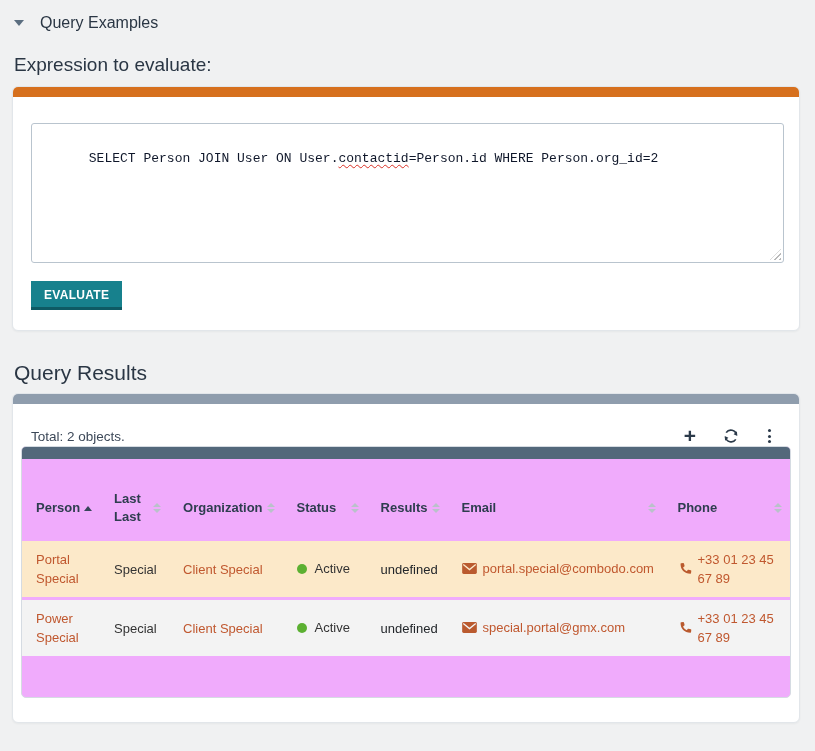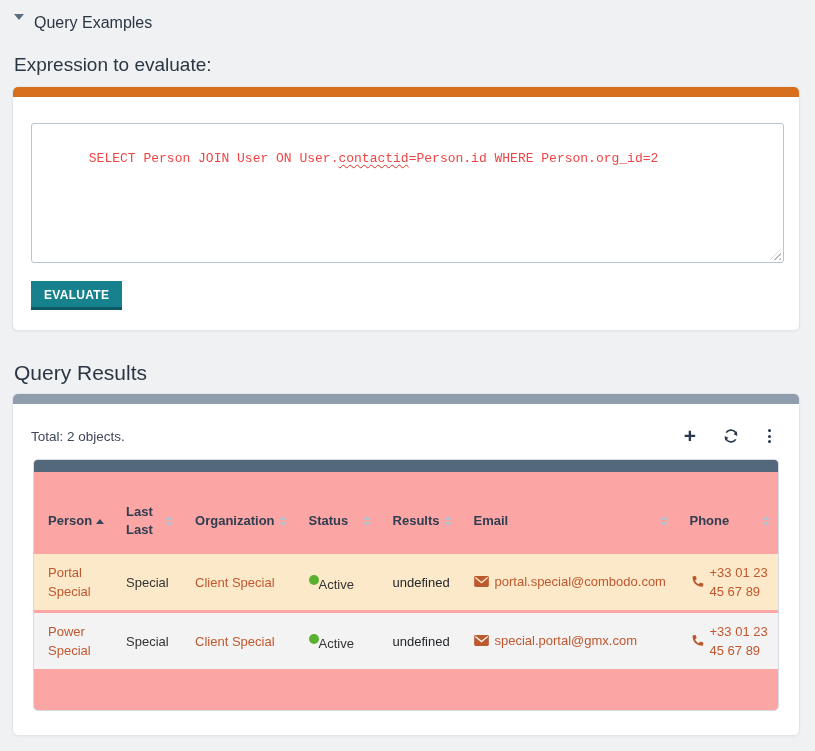--- a/index.html
+++ b/index.html
@@ -8,21 +8,21 @@
     width: 815px; height: 751px;
     background: #f0f1f2;
     font-family: "Liberation Sans", "DejaVu Sans", sans-serif;
     color: #2a3644;
     padding: 8px 15px 0 12px;
     overflow: hidden;
   }
 
   
   .collapser {
-    display: flex; gap: 10px;
+    display: flex; align-items: center; gap: 16px;
     padding: 6px 0 4px 2px; cursor: pointer;
   }
   .collapser .tri-open {
     width: 0; height: 0;
     border-left: 5px solid transparent;
     border-right: 5px solid transparent;
     border-top: 6px solid #5b6e80;
   }
   .collapser .label { font-size: 16px; color: #2a3644; }
 
@@ -49,21 +49,21 @@
   
   .panel-expr-body { padding: 26px 16px 20px 18px; }
   .fake-textarea {
     position: relative;
     width: 753px; height: 140px;
     border: 1px solid #b9c4ce;
     border-radius: 3px;
     background: #fff;
     padding: 9px 10px;
     font-family: "Liberation Mono", "DejaVu Sans Mono", monospace;
-    font-size: 13px; line-height: 17px; color: #ef4444;
+    font-size: 13px; line-height: 17px; color: #0f172a;
     white-space: pre-wrap;
   }
   .fake-textarea .misspelled {
     text-decoration: underline;
     text-decoration-style: wavy;
     text-decoration-color: #d93025;
     text-decoration-thickness: 1px;
     text-underline-offset: 2px;
   }
   .resize-grip {
@@ -82,34 +82,34 @@
     padding: 7px 13px 5px;
     cursor: pointer;
   }
 
   .spacer-between { height: 30px; }
 
   
   .panel-results-body { padding: 24px 0 24px 0; }
   .results-toolbar {
     display: flex; justify-content: space-between; align-items: flex-end;
-    padding: 0 26px 0 18px; margin-bottom: 15px; gap: 38px;
+    padding: 0 26px 0 18px; margin-bottom: 2px; gap: 38px;
   }
   .total-text { font-size: 13.5px; color: #3c4858; }
   .toolbar-icons { display: flex; align-items: center; gap: 27px; }
   .icon-btn { cursor: pointer; display: inline-flex; align-items: center; justify-content: center; }
   .plus-glyph { font-size: 21px; font-weight: 600; color: #2b3a4a; line-height: 16px; }
   .kebab { display: inline-flex; flex-direction: column; gap: 2.5px; padding: 1px 2px; }
   .kebab i { width: 3px; height: 3px; border-radius: 50%; background: #2b3a4a; }
 
   .table-wrap {
-    margin: 0 20px;
+    margin: 0 8px;
     border: 1px solid #d5dbe2;
     border-radius: 5px;
-    background: #fca5a5;
+    background: #f0abfc;
     overflow: hidden;
     padding-bottom: 38px;
   }
   .table-bar { height: 12px; background: #53687B; }
 
   table.results {
     width: 100%;
     border-collapse: separate;
     border-spacing: 0 3px;
     font-size: 13px; color: #333;
@@ -142,21 +142,21 @@
 
   table.results td {
     padding: 9px 8px 9px 14px;
     vertical-align: middle;
     line-height: 19px;
   }
   tr.row-hl td { background: #FCE9C9; }
   tr.row-alt td { background: #F3F3F3; }
 
   .cell-link { color: #C0582F; text-decoration: none; cursor: pointer; }
-  .status-cell { display: inline-flex; align-items: flex-start; }
+  .status-cell { display: inline-flex; align-items: center; gap: 8px; }
   .status-dot { width: 10px; height: 10px; border-radius: 50%; background: #5CB031; flex: 0 0 auto; }
   .undef { color: #23272b; }
   .icon-text { display: inline-flex; align-items: center; gap: 6px; color: #C0582F; cursor: pointer; }
   .icon-text svg { flex: 0 0 auto; }
 </style>
 </head>
 <body>
 
 <div class="collapser">
   <span class="tri-open"></span>

